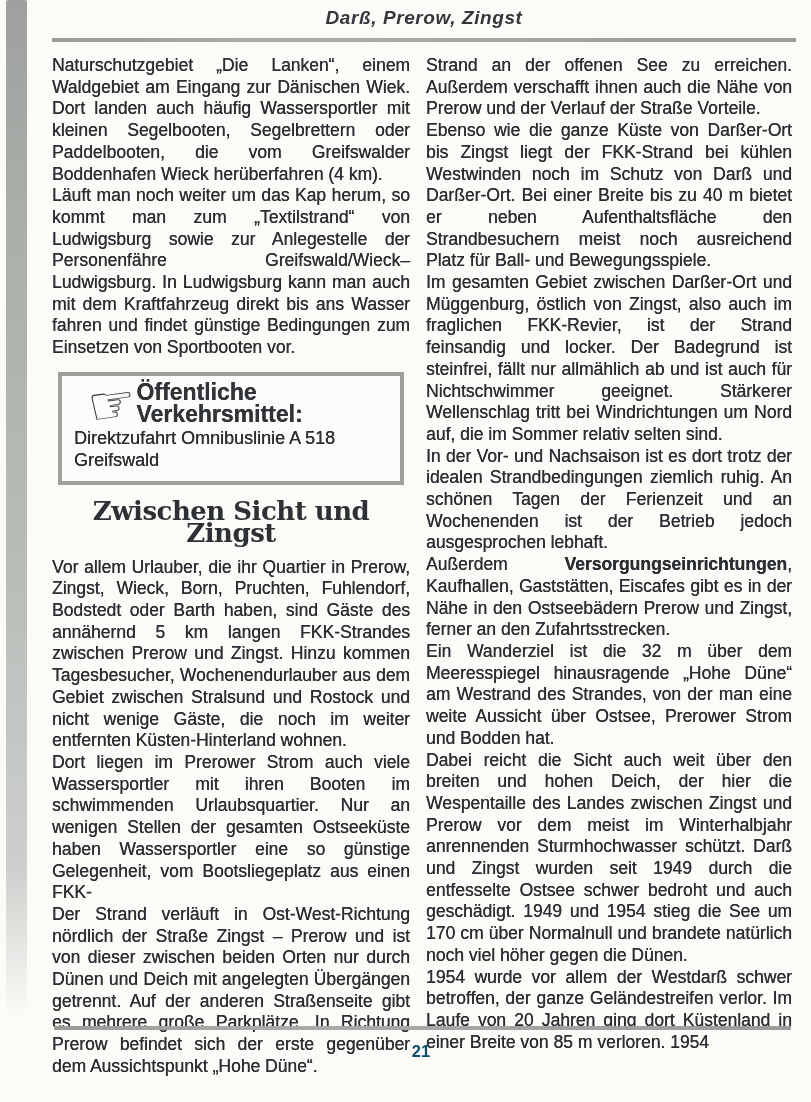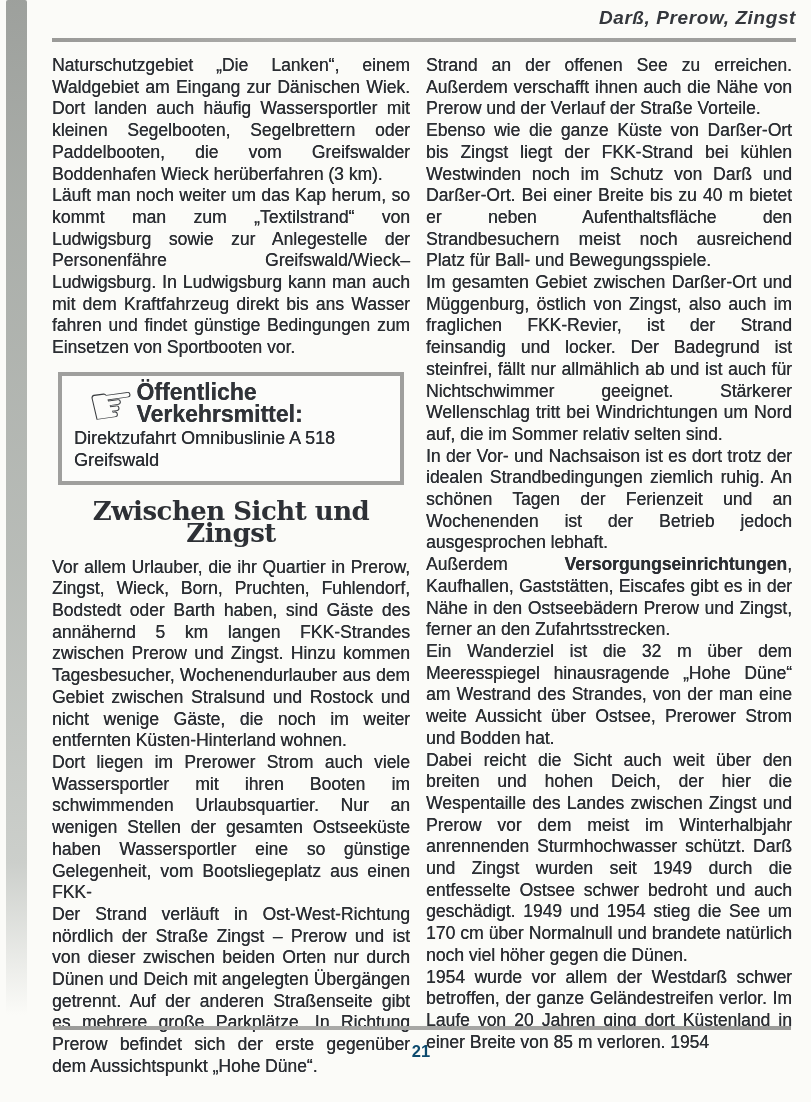--- a/index.html
+++ b/index.html
@@ -9,21 +9,21 @@
     font-family:"Liberation Sans",sans-serif;
     color:#2b2e33;
     position:relative;
     overflow:hidden;
   }
   .scan-band{
     position:absolute;left:6px;top:0;width:21px;height:1015px;
     background:linear-gradient(180deg,#7e827e 0%,#8f948f 20%,#a2a7a2 55%,#bcc0bc 85%,rgba(205,208,205,0) 100%);
     opacity:.75;border-radius:2px;
   }
-  .page-header{padding:7px 15px 0 52px;text-align:right;}
+  .page-header{padding:7px 15px 0 52px;text-align:center;}
   .running-head{
     font-size:19px;font-weight:bold;font-style:italic;
     letter-spacing:.6px;color:#34373c;
   }
   .rule{height:4px;background:linear-gradient(90deg,#9a9a98,#ababa9 30%,#9c9c9a);}
   .top-rule{margin:9px 0 0 0;}
   .columns{
     display:flex;gap:16px;
     padding:13px 21px 0 52px;
     text-align:justify;
@@ -74,21 +74,21 @@
 <div class="scan-band"></div>
 
 <div class="page-header">
   <div class="running-head">Darß, Prerow, Zingst</div>
   <div class="rule top-rule"></div>
 </div>
 
 <div class="columns">
 
   <div class="col col-left">
-    <p>Naturschutzgebiet „Die Lanken“, einem Waldgebiet am Eingang zur Dänischen Wiek. Dort landen auch häufig Wassersportler mit kleinen Segelbooten, Segelbrettern oder Paddelbooten, die vom Greifswalder Boddenhafen Wieck herüberfahren (3 km).</p>
+    <p>Naturschutzgebiet „Die Lanken“, einem Waldgebiet am Eingang zur Dänischen Wiek. Dort landen auch häufig Wassersportler mit kleinen Segelbooten, Segelbrettern oder Paddelbooten, die vom Greifswalder Boddenhafen Wieck herüberfahren (4 km).</p>
     <p>Läuft man noch weiter um das Kap herum, so kommt man zum „Textilstrand“ von Ludwigsburg sowie zur Anlegestelle der Personenfähre Greifswald/Wieck–Ludwigsburg. In Ludwigsburg kann man auch mit dem Kraftfahrzeug direkt bis ans Wasser fahren und findet günstige Bedingungen zum Einsetzen von Sportbooten vor.</p>
 
     <div class="infobox">
       <div class="infobox-top">
         <span class="manicule">☞</span>
         <span class="infobox-title">Öffentliche Verkehrsmittel:</span>
       </div>
       <div class="infobox-line">Direktzufahrt Omnibuslinie A 518 Greifswald</div>
     </div>
 

